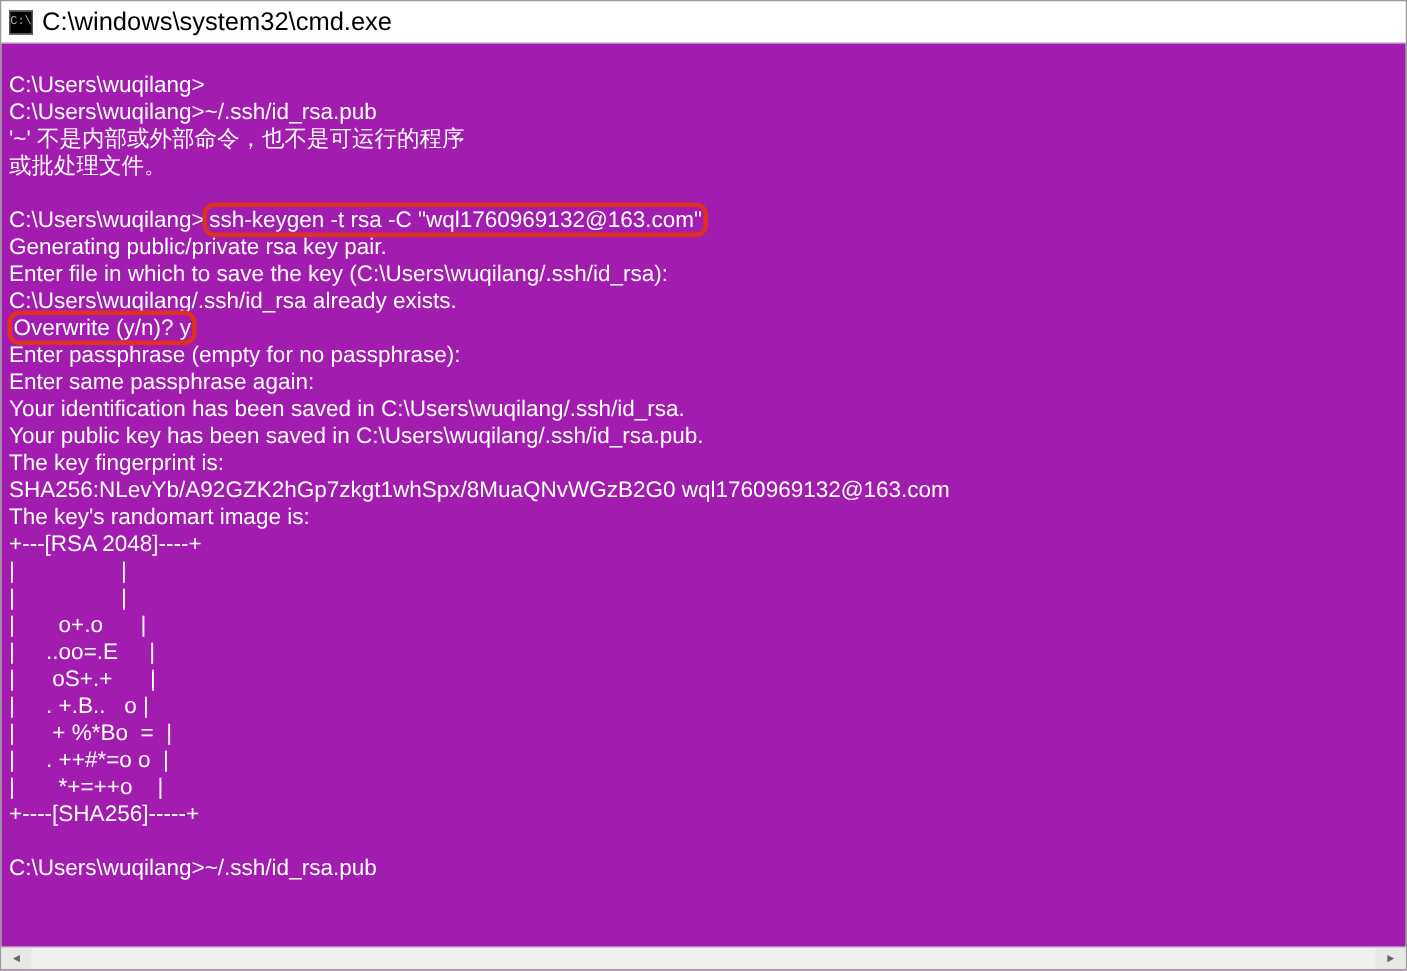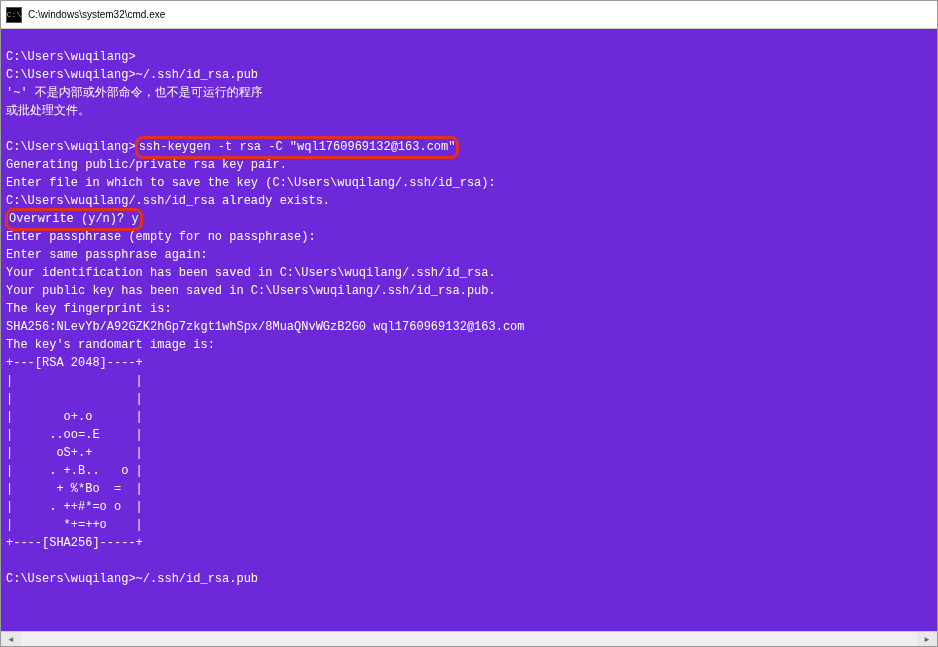--- a/index.html
+++ b/index.html
@@ -37,29 +37,29 @@
       border: 1px solid #555;
       margin-right: 6px;
       display: flex;
       align-items: center;
       justify-content: center;
       font-size: 8px;
       color: #aaa;
     }
     .titlebar-text {
       font-family: 'Segoe UI', Tahoma, sans-serif;
-      font-size: 10px;
+      font-size: 17px;
       color: #000;
     }
     .console {
       flex: 1;
-      background: #6d28d9;
+      background: #a21caf;
       color: #fff;
-      font-family: Liberation Mono, monospace;
-      font-size: 12px;
+      font-family: Liberation Sans, sans-serif;
+      font-size: 15px;
       line-height: 18px;
       padding: 1px 5px;
       white-space: pre;
       overflow: hidden;
       letter-spacing: 0;
       position: relative;
     }
     .line {
       white-space: pre;
     }

